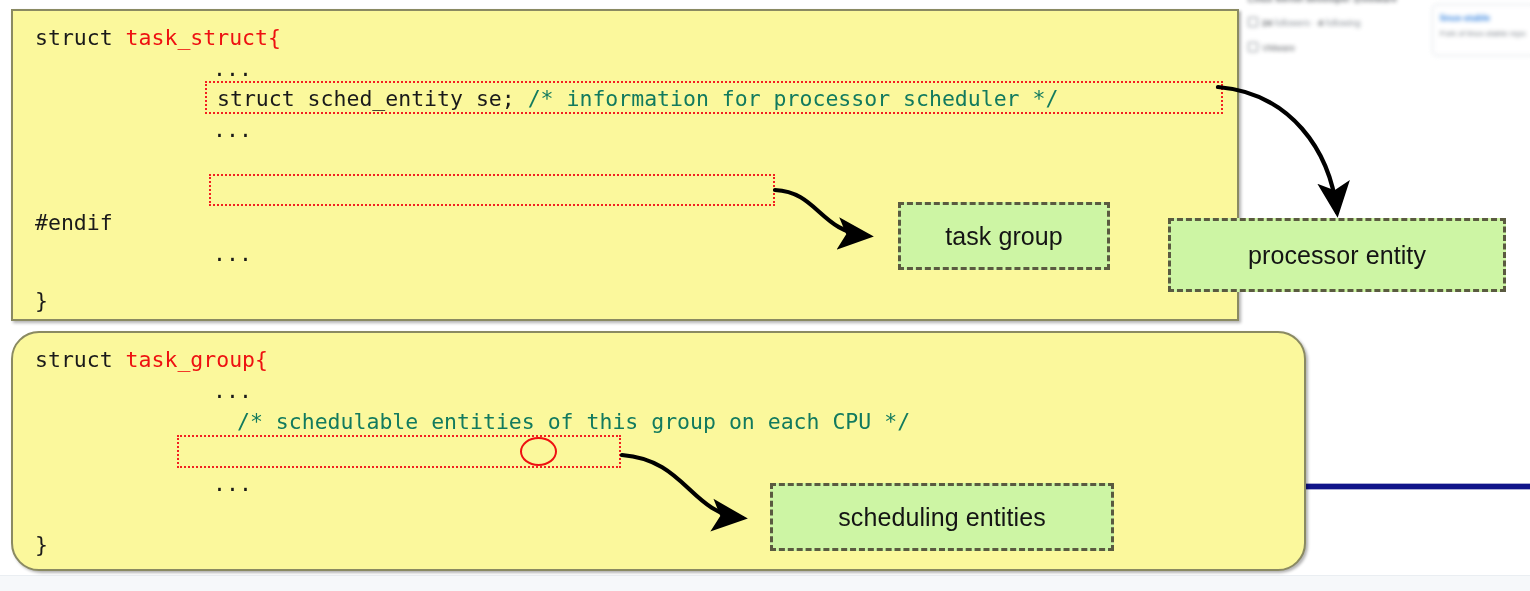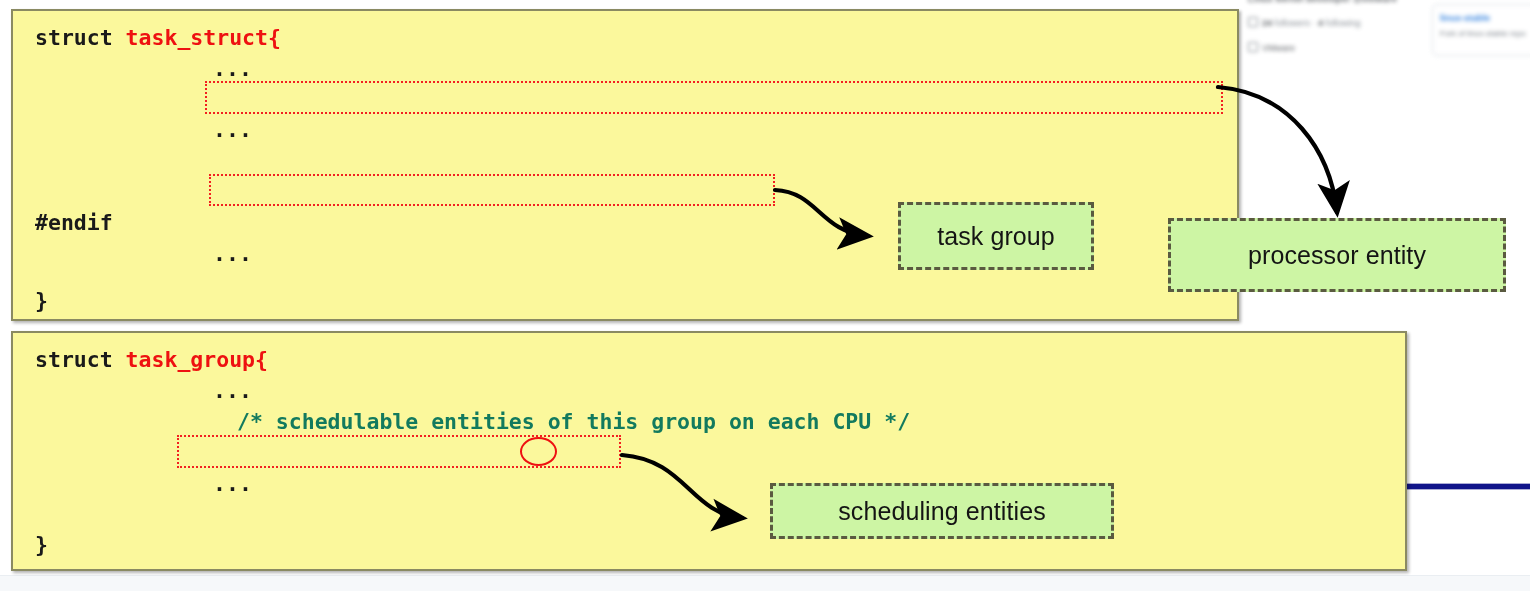--- a/index.html
+++ b/index.html
@@ -48,27 +48,27 @@
 
   
   .panel{
     position:absolute;
     background:#fbf89c;
     border:2px solid #8a8a62;
     box-sizing:border-box;
     box-shadow:2px 2px 3px rgba(0,0,0,.30);
   }
   #panel-top{left:11px;top:9px;width:1228px;height:312px;}
-  #panel-bottom{left:11px;top:331px;width:1396px;height:240px;}
+  #panel-bottom{left:11px;top:331px;width:1295px;height:240px;border-radius:28px;}
 
   .code{
     position:absolute;left:0;top:0;width:100%;height:100%;
     font-family:"DejaVu Sans Mono","Liberation Mono",monospace;
     font-size:21.5px;
-    font-weight:bold;
+    font-weight:normal;
     color:#1a1a1a;
     white-space:pre;
     line-height:30.6px;
     padding-left:6px;
   }
   .cl{position:absolute;white-space:pre;}
   .kw-red{color:#ee1111;}
   .cmt{color:#127a5e;}
 
   
@@ -93,23 +93,23 @@
     position:absolute;
     background:#cdf5a4;
     border:3px dashed #5a5a40;
     box-sizing:border-box;
     display:flex;align-items:center;justify-content:center;
     font-family:"Liberation Sans", sans-serif;
     font-size:25px;
     color:#141414;
     letter-spacing:.1px;
   }
-  #box-task-group{left:898px;top:202px;width:196px;height:68px;}
+  #box-task-group{left:898px;top:202px;width:212px;height:68px;}
   #box-sched-entity{left:1168px;top:218px;width:338px;height:74px;}
-  #box-sched-entities{left:770px;top:483px;width:344px;height:56px;}
+  #box-sched-entities{left:770px;top:483px;width:344px;height:68px;}
 
   
   .arrow-layer{position:absolute;left:0;top:0;width:1530px;height:591px;pointer-events:none;}
 </style>
 </head>
 <body>
 
 <div id="bg-blur">
 
   <div class="gh-profile">
@@ -134,20 +134,21 @@
   <div class="gh-rule"></div>
   <div class="gh-footer"></div>
 </div>
 
 <div class="panel" id="panel-top">
   <div class="code">
     <div class="cl" style="left:22px;top:12px;"><span class="plain">struct </span><span class="kw-red">task_struct{</span></div>
 
     <div class="cl" style="left:200px;top:43px;">...</div>
 
+    <div class="cl" style="left:204px;top:73px;"><span>struct sched_entity se; </span><span class="cmt">/* information for processor scheduler */</span></div>
 
     <div class="cl" style="left:200px;top:104px;">...</div>
 
 
 
     <div class="cl" style="left:22px;top:197px;text-align:right;">#endif</div>
 
     <div class="cl" style="left:200px;top:228px;">...</div>
 
     <div class="cl" style="left:22px;top:275px;">}</div>

